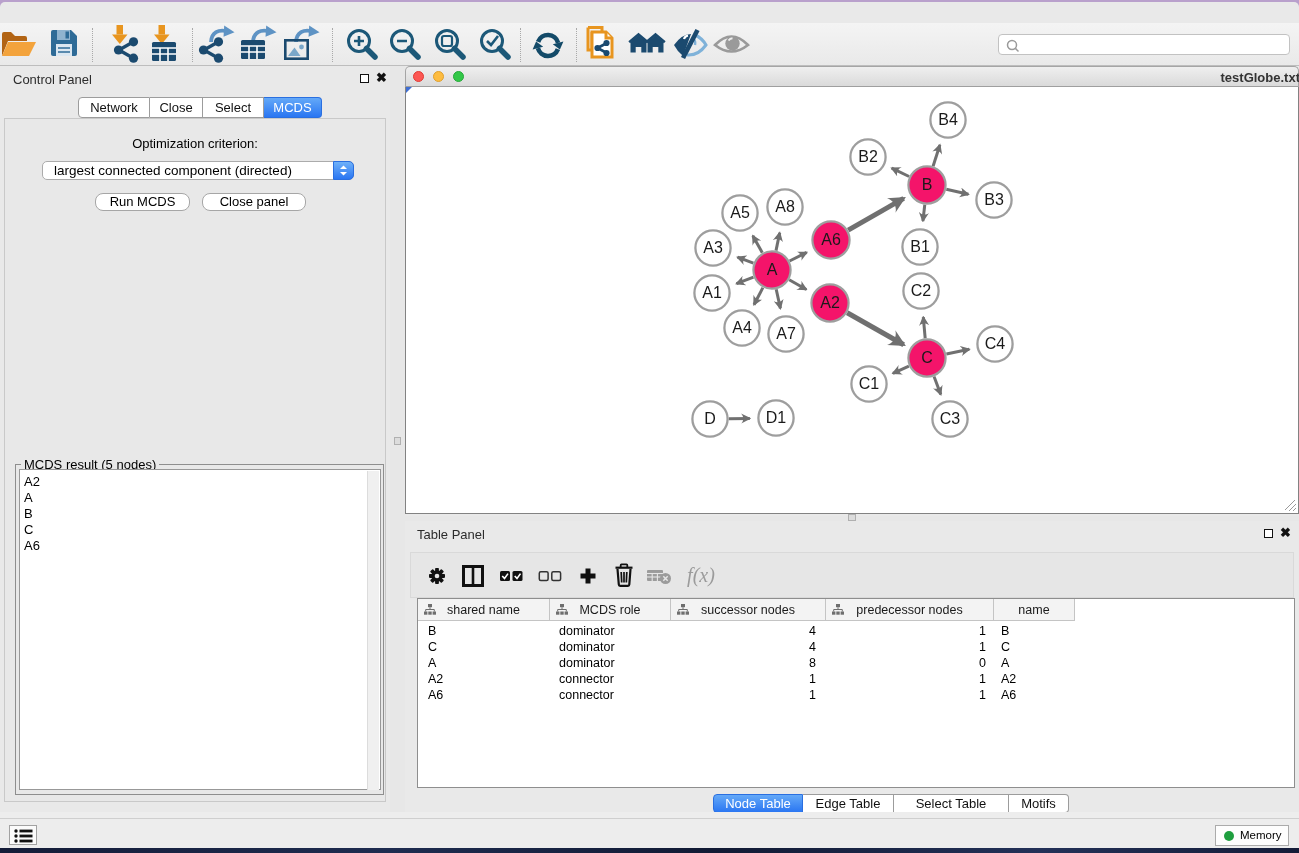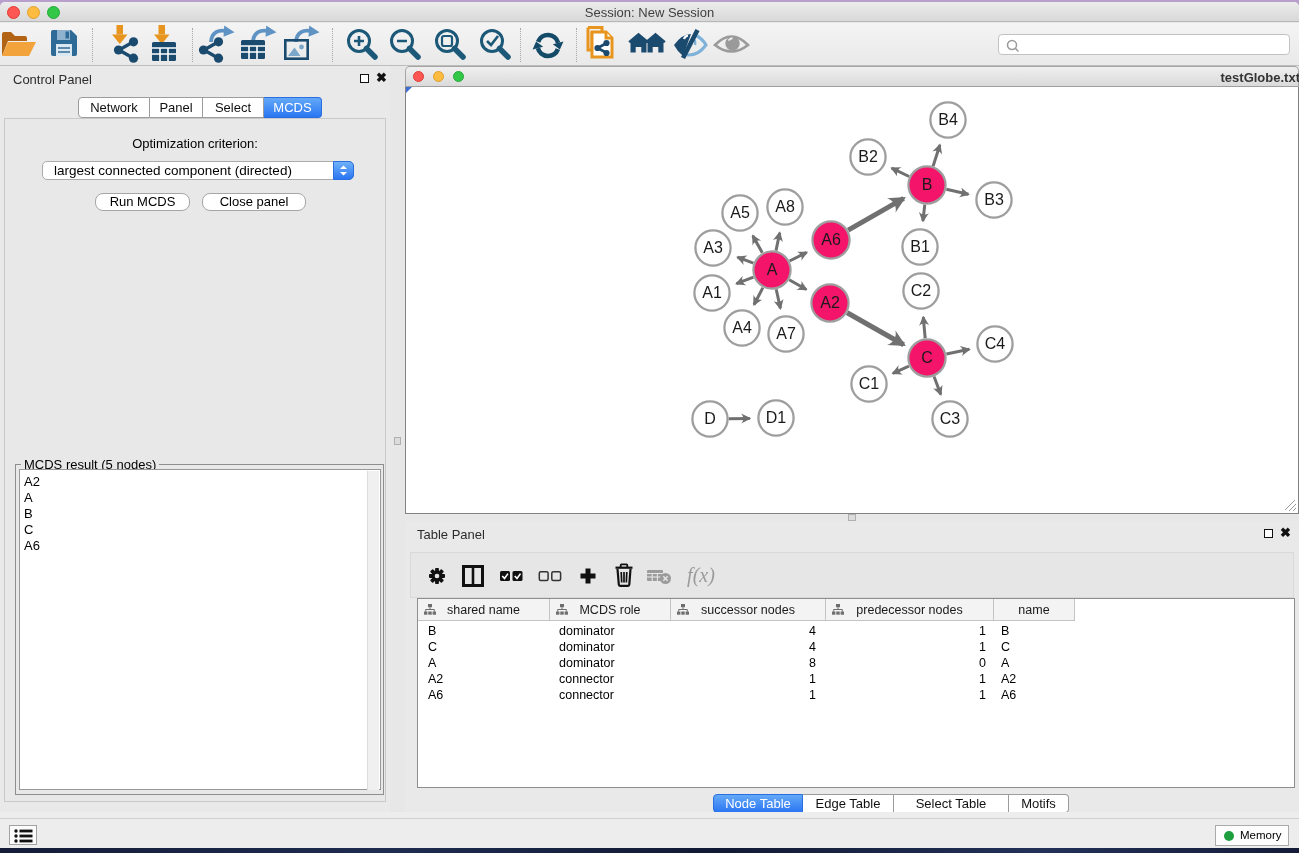--- a/index.html
+++ b/index.html
@@ -97,26 +97,20 @@
 #listbtn { position:absolute; left:9px; top:13px; width:28px; height:20px; background:#fbfbfb; border:1px solid #a2a2a2; }
 #membtn { position:absolute; left:1215px; top:13px; width:74px; height:21px; background:#fdfdfd; border:1px solid #ababab;
   font-size:11.5px; color:#000; }
 #memdot { position:absolute; left:8px; top:5px; width:10px; height:10px; border-radius:50%; background:#1e9e3e; }
 #memtext { position:absolute; left:24px; top:3px; }
 </style>
 </head>
 <body>
 <div id="deskbottom"></div>
 <div id="win">
-  <div id="titlebar">
-    <div class="tl tl1"></div>
-      <div class="tl tl2"></div>
-      <div class="tl tl3"></div>
-    <div id="titletext">Session: New Session</div>
-  </div>
   <div id="toolbar">
     <div class="tsep" style="left:92px"></div>
     <div class="tsep" style="left:192px"></div>
     <div class="tsep" style="left:332px"></div>
     <div class="tsep" style="left:520px"></div>
     <div class="tsep" style="left:576px"></div>
     <div id="searchbox">
       <svg width="18" height="18" style="position:absolute;left:5px;top:2px" viewBox="0 0 18 18">
         <circle cx="8" cy="8" r="4.5" fill="none" stroke="#9a9a9a" stroke-width="1.5"></circle>
         <line x1="11.4" y1="11.4" x2="14.5" y2="14.5" stroke="#9a9a9a" stroke-width="1.5"></line>
@@ -292,21 +286,21 @@
         </g>
       </svg>
   </div>
   <div id="cpanel">
     <div id="cpanel-title">Control Panel</div>
     <div class="hbtn-sq"></div>
       <div class="hbtn-x">✖</div>
     <div id="cp-inner"></div>
     <div class="tabs" id="cp-tabs">
       <div class="tab first" style="width:72px">Network</div>
-      <div class="tab" style="width:53px">Panel</div>
+      <div class="tab" style="width:53px">Close</div>
       <div class="tab" style="width:61px">Select</div>
       <div class="tab sel last" style="width:58px">MCDS</div>
     </div>
     <div id="optlabel">Optimization criterion:</div>
     <div id="dropdown">largest connected component (directed)
       <div id="dd-step">
         <svg width="19" height="17" viewBox="0 0 19 17">
           <path d="M6 7 L9.5 3.4 L13 7 Z" fill="#fff"></path>
           <path d="M6 10 L9.5 13.6 L13 10 Z" fill="#fff"></path>
         </svg>

